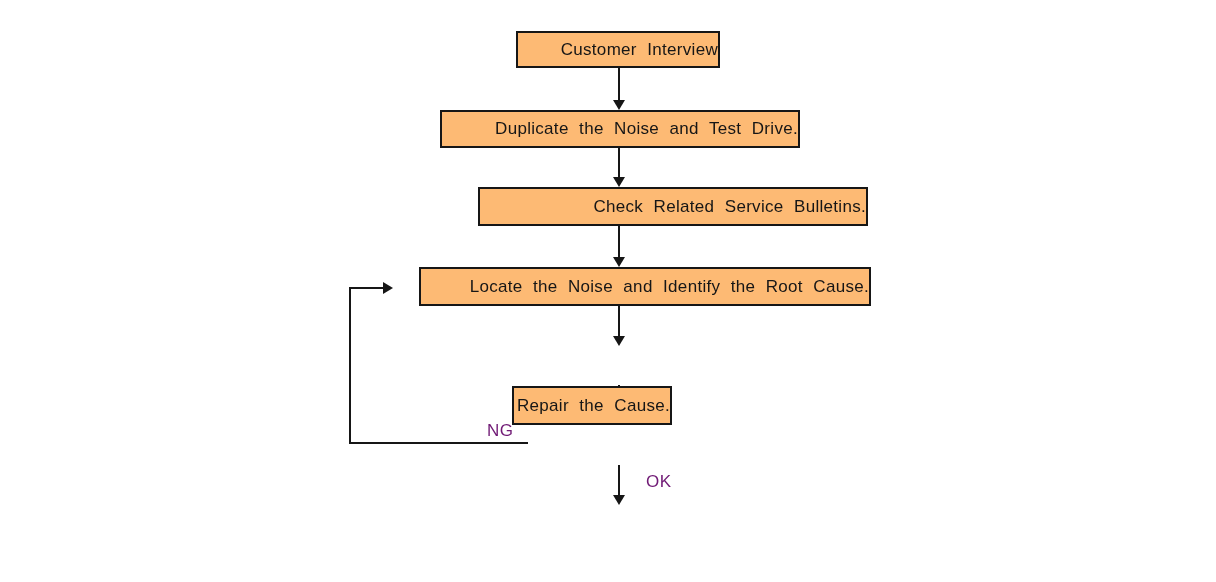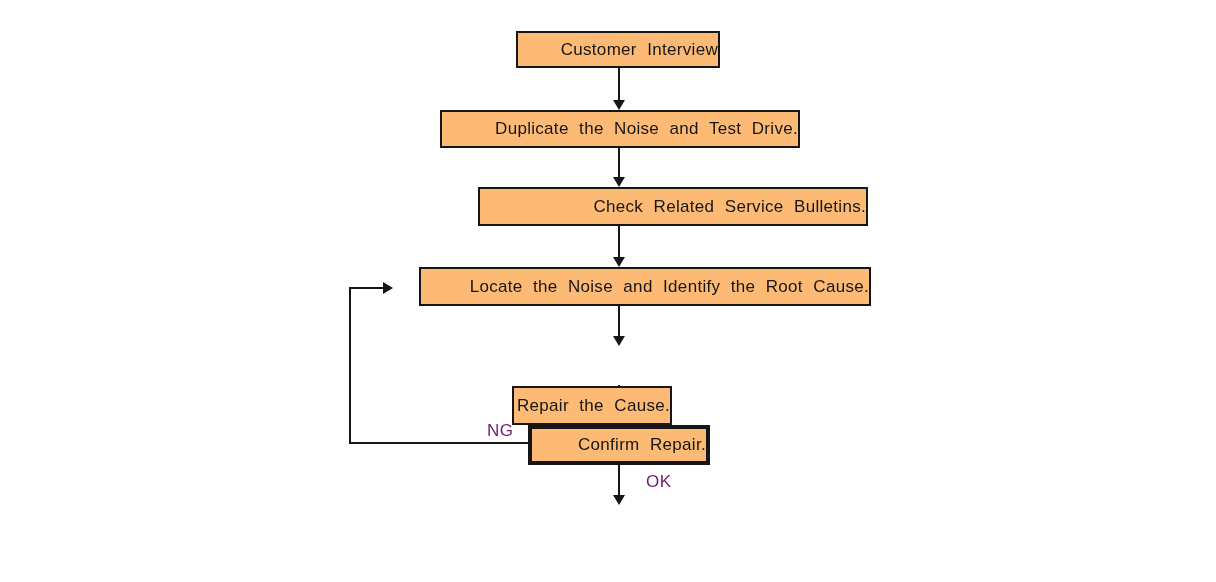--- a/index.html
+++ b/index.html
@@ -90,22 +90,19 @@
   </div>
 
   <div class="node" style="left:393px; top:267px; width:452px; height:39px;margin-left:26px;">
     <span>Locate the Noise and Identify the Root Cause.</span>
   </div>
 
   <div class="node" style="left:512px; top:346px; width:160px; height:39px;margin-top:40px;">
     <span>Repair the Cause.</span>
   </div>
 
-  <div class="node emphasized" style="left:528px; top:425px; width:182px; height:40px;">
-    <span>Confirm Repair.</span>
-  </div>
 
 
   <div class="edge-label" style="left:487px; top:421px;">NG</div>
 
   <div class="edge-label" style="left:634px; top:472px;margin-left:12px;">OK</div>
 
 </div>
 
 </body></html>

